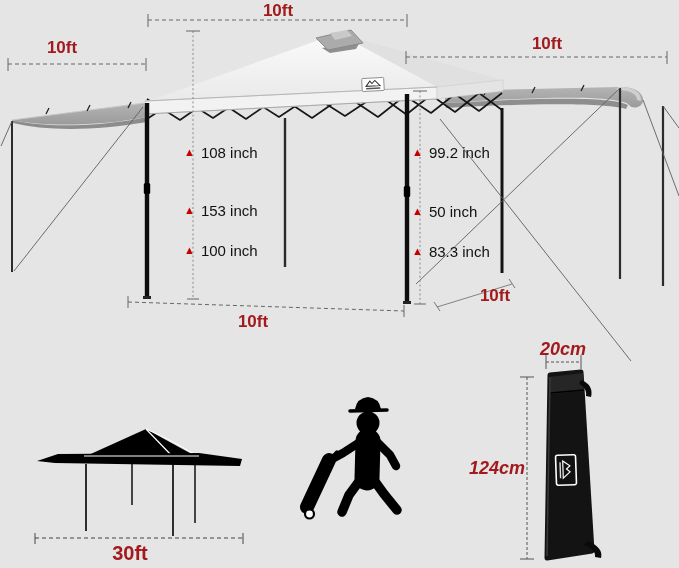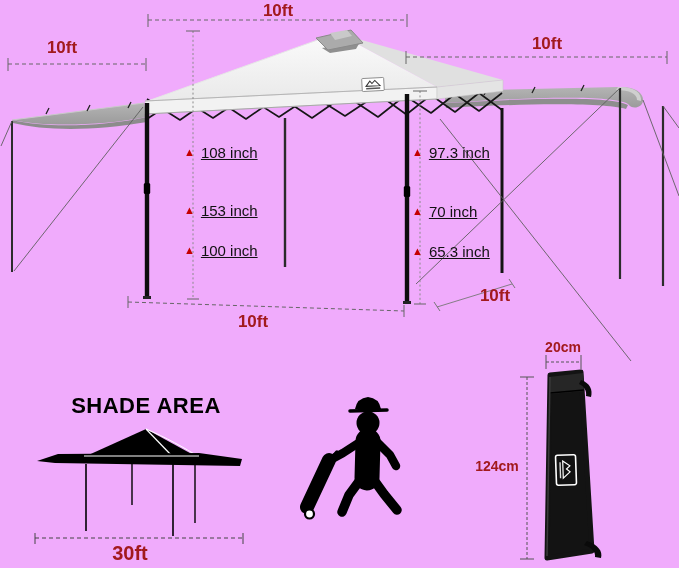--- a/index.html
+++ b/index.html
@@ -1,35 +1,35 @@
 <!DOCTYPE html>
 <html style="--dim-red: #A21A1D; --tri-red: #C40000;"><head>
 <meta charset="utf-8">
 <style>
   :root{
     --dim-red:#A21A1D;
     --tri-red:#C40000;
   }
   html,body{margin:0;padding:0;background:#fff;}
   .stage{
-    position:relative;width:679px;height:568px;background:#f0abfc;overflow:hidden;
+    position:relative;width:679px;height:568px;background:#e5e5e5;overflow:hidden;
     font-family:"Liberation Sans",sans-serif;
   }
   .stage svg{position:absolute;left:0;top:0;}
   .lbl{
     position:absolute;color:var(--dim-red);font-weight:bold;font-size:17px;
     width:60px;text-align:center;line-height:1;white-space:nowrap;
   }
-  .lbl.small{font-size:14px;}
+  .lbl.small{font-size:18px;font-style:italic;}
   .lbl.mid{font-size:20px;}
   .dim-row{
     position:absolute;display:flex;align-items:center;gap:6px;line-height:1;white-space:nowrap;
   }
   .tri{color:var(--tri-red);font-size:11px;line-height:1;}
-  .inch{color:#111;font-size:15px;text-decoration:underline;}
+  .inch{color:#111;font-size:15px;}
   .shade-title{
     position:absolute;left:56px;top:395px;width:180px;text-align:center;
     color:#000;font-weight:bold;font-size:22px;letter-spacing:.5px;line-height:1;white-space:nowrap;
   }
 </style>
 </head>
 <body>
 
 <div class="stage">
 
@@ -194,33 +194,32 @@
     <span class="tri">▲</span>
     <span class="inch">153 inch</span>
   </div>
   <div class="dim-row" style="left:184px;top:243px;">
     <span class="tri">▲</span>
     <span class="inch">100 inch</span>
   </div>
 
   <div class="dim-row" style="left:412px;top:145px;">
     <span class="tri">▲</span>
-    <span class="inch">97.3 inch</span>
+    <span class="inch">99.2 inch</span>
   </div>
   <div class="dim-row" style="left:412px;top:204px;">
     <span class="tri">▲</span>
-    <span class="inch">70 inch</span>
+    <span class="inch">50 inch</span>
   </div>
   <div class="dim-row" style="left:412px;top:244px;">
     <span class="tri">▲</span>
-    <span class="inch">65.3 inch</span>
+    <span class="inch">83.3 inch</span>
   </div>
 
   <div class="lbl" style="left:223px;top:313px;">10ft</div>
   <div class="lbl" style="left:465px;top:287px;">10ft</div>
 
-  <div class="shade-title">SHADE AREA</div>
   <div class="lbl mid" style="left:100px;top:543px;">30ft</div>
 
   <div class="lbl small" style="left:533px;top:340px;">20cm</div>
   <div class="lbl small" style="left:467px;top:459px;">124cm</div>
 
 </div>
 
 </body></html>

